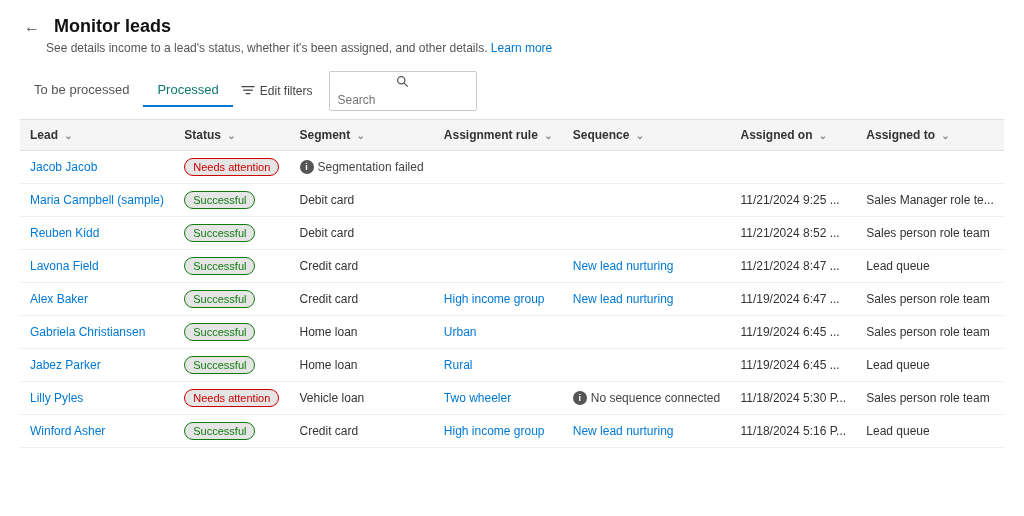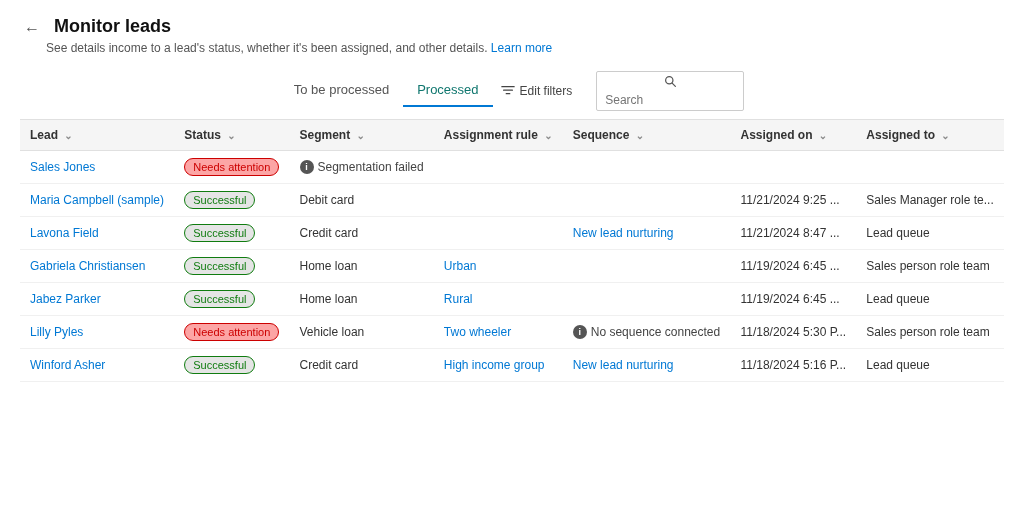--- a/index.html
+++ b/index.html
@@ -6,42 +6,42 @@
     body { font-family: 'Segoe UI', Arial, sans-serif; font-size: 13px; color: #222; background: #fff; }
 
     .page { padding: 16px 20px; }
 
     .header { display: flex; align-items: center; gap: 10px; margin-bottom: 4px; }
     .back-btn { background: none; border: none; cursor: pointer; color: #555; font-size: 16px; padding: 0 4px; }
     .page-title { font-size: 18px; font-weight: 600; color: #111; }
     .subtitle { font-size: 12px; color: #555; margin-bottom: 16px; margin-left: 26px; }
     .subtitle a { color: #0078d4; text-decoration: none; }
 
-    .toolbar { display: flex; align-items: center; justify-content: center; margin-bottom: 8px; }
+    .toolbar { display: flex; align-items: center; justify-content: flex-start; margin-bottom: 8px; }
     .tabs { display: flex; gap: 0; }
     .tab { padding: 6px 14px 8px; font-size: 13px; cursor: pointer; color: #555; border-bottom: 2px solid transparent; background: none; border-top: none; border-left: none; border-right: none; }
     .tab.active { color: #0f766e; border-bottom: 2px solid #0078d4; font-weight: 500; }
 
-    .toolbar-right { display: flex; align-items: center; gap: 16px; }
+    .toolbar-right { display: flex; align-items: center; gap: 8px; }
     .edit-filters-btn { display: flex; align-items: center; gap: 5px; font-size: 12px; color: #444; background: none; border: none; cursor: pointer; padding: 4px 8px; }
     .search-box { display: flex; align-items: center; border: 1px solid #ccc; border-radius: 2px; padding: 3px 8px; gap: 5px; background: #fff; flex-direction: column; }
     .search-box input { border: none; outline: none; font-size: 12px; width: 130px; color: #333; }
 
     .table-container { overflow: auto; border-top: 1px solid #e0e0e0; }
     table { width: 100%; border-collapse: collapse; }
     thead tr { background: #f5f5f5; }
     th { padding: 8px 10px; text-align: left; font-size: 12px; font-weight: 600; color: #333; border-bottom: 1px solid #e0e0e0; white-space: nowrap; cursor: pointer; user-select: none; }
     th .sort-icon { font-size: 10px; color: #888; margin-left: 3px; }
     td { padding: 7px 10px; font-size: 12px; color: #333; border-bottom: 1px solid #f0f0f0; white-space: nowrap; }
 
     .lead-link { color: #0078d4; text-decoration: none; }
 
     .badge { display: inline-block; padding: 2px 8px; border-radius: 10px; font-size: 11px; font-weight: 500; }
     .badge-success { background: #e5e5e5; color: #107c10; border: 1px solid #107c10; }
-    .badge-attention { background: #fca5a5; color: #c00; border: 1px solid #c00; }
+    .badge-attention { background: #e5e5e5; color: #c00; border: 1px solid #c00; }
 
     .seg-fail { display: flex; align-items: center; gap: 4px; color: #444; }
     .seg-icon { width: 14px; height: 14px; border-radius: 50%; background: #555; color: #fff; font-size: 9px; display: inline-flex; align-items: center; justify-content: center; font-weight: bold; }
     .no-seq { display: flex; align-items: center; gap: 4px; color: #444; }
   </style>
 </head>
 <body>
 
 <div class="page">
   <div class="header">
@@ -83,21 +83,21 @@
           <th>Status <span class="sort-icon">⌄</span></th>
           <th>Segment <span class="sort-icon">⌄</span></th>
           <th>Assignment rule <span class="sort-icon">⌄</span></th>
           <th>Sequence <span class="sort-icon">⌄</span></th>
           <th>Assigned on <span class="sort-icon">⌄</span></th>
           <th>Assigned to <span class="sort-icon">⌄</span></th>
         </tr>
       </thead>
       <tbody id="table-body">
       <tr>
-            <td><a href="#" class="lead-link">Sales Jones</a></td>
+            <td><a href="#" class="lead-link">Jacob Jacob</a></td>
             <td><span class="badge badge-attention">Needs attention</span></td>
             <td>
               <div class="seg-fail">
                 <span class="seg-icon">i</span>
                 <span>Segmentation failed</span>
               </div>
             </td>
             <td></td>
             <td></td>
             <td></td>
@@ -106,27 +106,45 @@
           <tr>
             <td><a href="#" class="lead-link">Maria Campbell (sample)</a></td>
             <td><span class="badge badge-success">Successful</span></td>
             <td>Debit card</td>
             <td></td>
             <td></td>
             <td>11/21/2024 9:25 ...</td>
             <td>Sales Manager role te...</td>
           </tr>
           <tr>
+            <td><a href="#" class="lead-link">Reuben Kidd</a></td>
+            <td><span class="badge badge-success">Successful</span></td>
+            <td>Debit card</td>
+            <td></td>
+            <td></td>
+            <td>11/21/2024 8:52 ...</td>
+            <td>Sales person role team</td>
+          </tr>
+          <tr>
             <td><a href="#" class="lead-link">Lavona Field</a></td>
             <td><span class="badge badge-success">Successful</span></td>
             <td>Credit card</td>
             <td></td>
             <td><a href="#" class="lead-link">New lead nurturing</a></td>
             <td>11/21/2024 8:47 ...</td>
             <td>Lead queue</td>
+          </tr>
+          <tr>
+            <td><a href="#" class="lead-link">Alex Baker</a></td>
+            <td><span class="badge badge-success">Successful</span></td>
+            <td>Credit card</td>
+            <td><a href="#" class="lead-link">High income group</a></td>
+            <td><a href="#" class="lead-link">New lead nurturing</a></td>
+            <td>11/19/2024 6:47 ...</td>
+            <td>Sales person role team</td>
           </tr>
           <tr>
             <td><a href="#" class="lead-link">Gabriela Christiansen</a></td>
             <td><span class="badge badge-success">Successful</span></td>
             <td>Home loan</td>
             <td><a href="#" class="lead-link">Urban</a></td>
             <td></td>
             <td>11/19/2024 6:45 ...</td>
             <td>Sales person role team</td>
           </tr>

